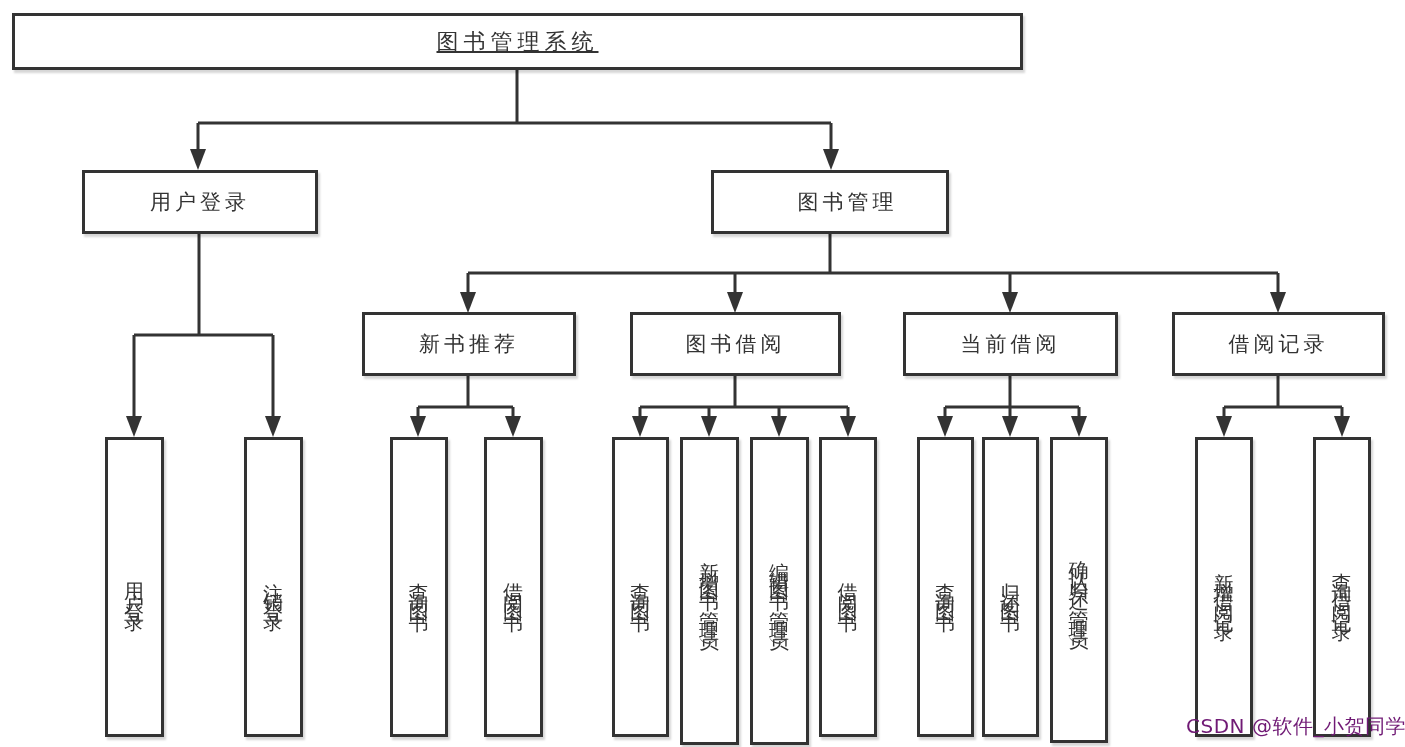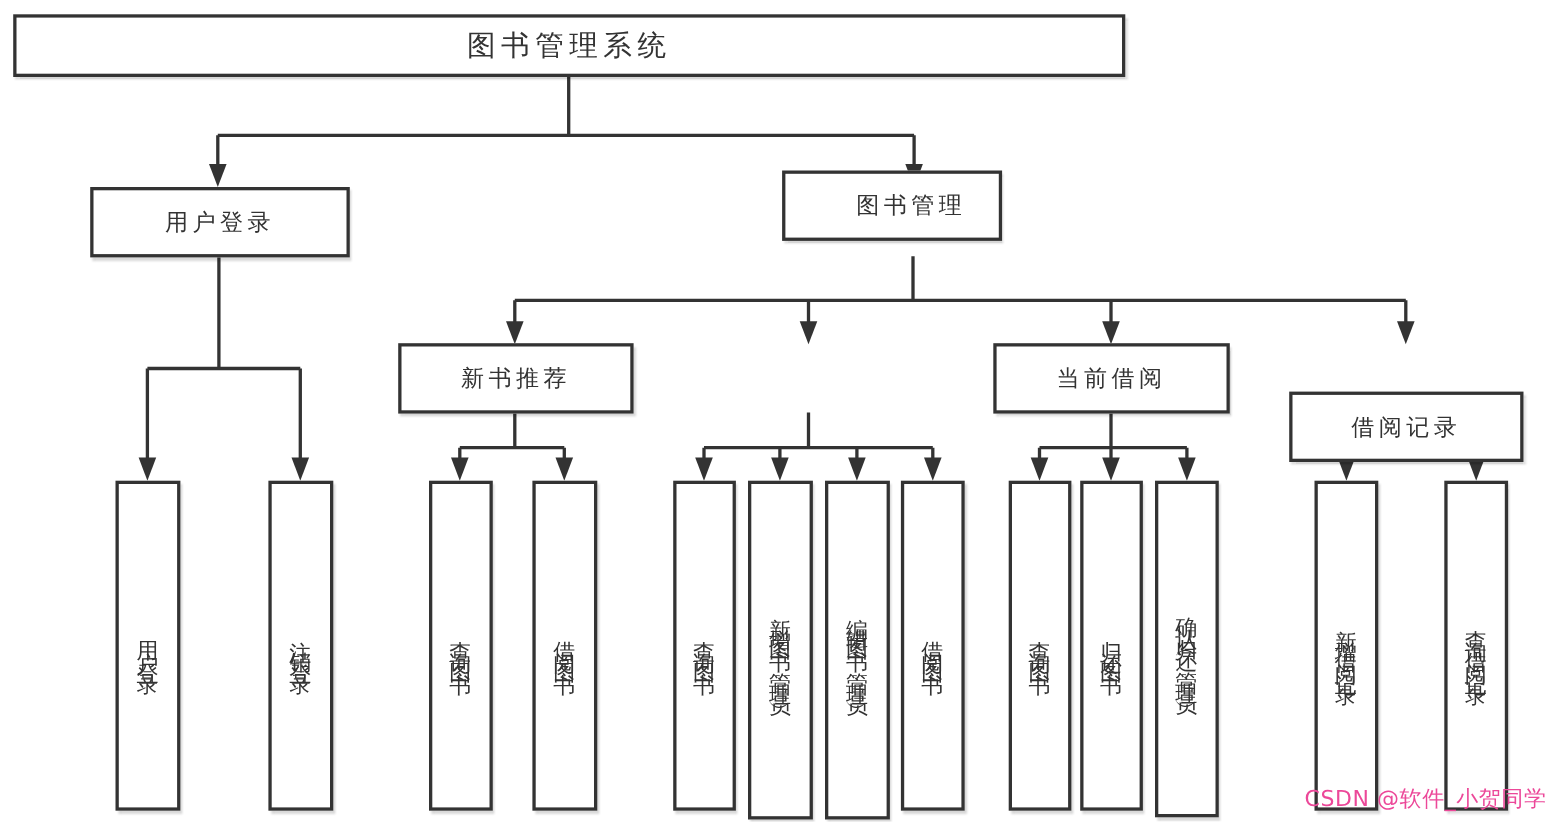--- a/index.html
+++ b/index.html
@@ -34,37 +34,38 @@
     justify-content: center;
     z-index: 2;
     box-shadow: 2px 3px 2px rgba(0,0,0,0.16);
   }
   .h-node .label {
     font-size: 21px;
     letter-spacing: 4px;
     white-space: nowrap;
   }
   .root-node .label {
-    font-size: 26px;
+    font-size: 22px;
     letter-spacing: 5px;
+    text-decoration: underline;
   }
   .v-node .label {
     writing-mode: vertical-rl;
     text-orientation: mixed;
     font-size: 20px;
     line-height: 1;
     letter-spacing: 10px;
     white-space: nowrap;
   }
   .watermark {
     position: absolute;
     left: 1186px;
     top: 713px;
     font-size: 20px;
-    color: #ec4899;
+    color: #701a75;
     letter-spacing: 0.5px;
     z-index: 3;
     white-space: nowrap;
   }
 </style>
 </head>
 <body>
 
 <div class="stage">
 
@@ -111,31 +112,34 @@
       </g>
     </svg>
 
   <div class="node h-node root-node" style="left:12px; top:13px; width:1011px; height:57px;">
     <span class="label">图书管理系统</span>
   </div>
 
   <div class="node h-node" style="left:82px; top:170px; width:236px; height:64px;">
     <span class="label">用户登录</span>
   </div>
-  <div class="node h-node" style="left:711px; top:155px; width:200px; height:64px;padding-left:35px;">
+  <div class="node h-node" style="left:711px; top:170px; width:238px; height:64px;padding-left:35px;">
     <span class="label">图书管理</span>
   </div>
 
   <div class="node h-node" style="left:362px; top:312px; width:214px; height:64px;font-family:Liberation Serif, serif;">
     <span class="label">新书推荐</span>
   </div>
+  <div class="node h-node" style="left:630px; top:312px; width:211px; height:64px;">
+    <span class="label">图书借阅</span>
+  </div>
   <div class="node h-node" style="left:903px; top:312px; width:215px; height:64px;align-items:center;">
     <span class="label">当前借阅</span>
   </div>
-  <div class="node h-node" style="left:1172px; top:312px; width:213px; height:64px;margin-top:44px;">
+  <div class="node h-node" style="left:1172px; top:312px; width:213px; height:64px;">
     <span class="label">借阅记录</span>
   </div>
 
   <div class="node v-node" style="left:105px; top:437px; width:59px; height:300px;">
     <span class="label">用户登录</span>
   </div>
   <div class="node v-node" style="left:244px; top:437px; width:59px; height:300px;">
     <span class="label">注销登录</span>
   </div>
 

